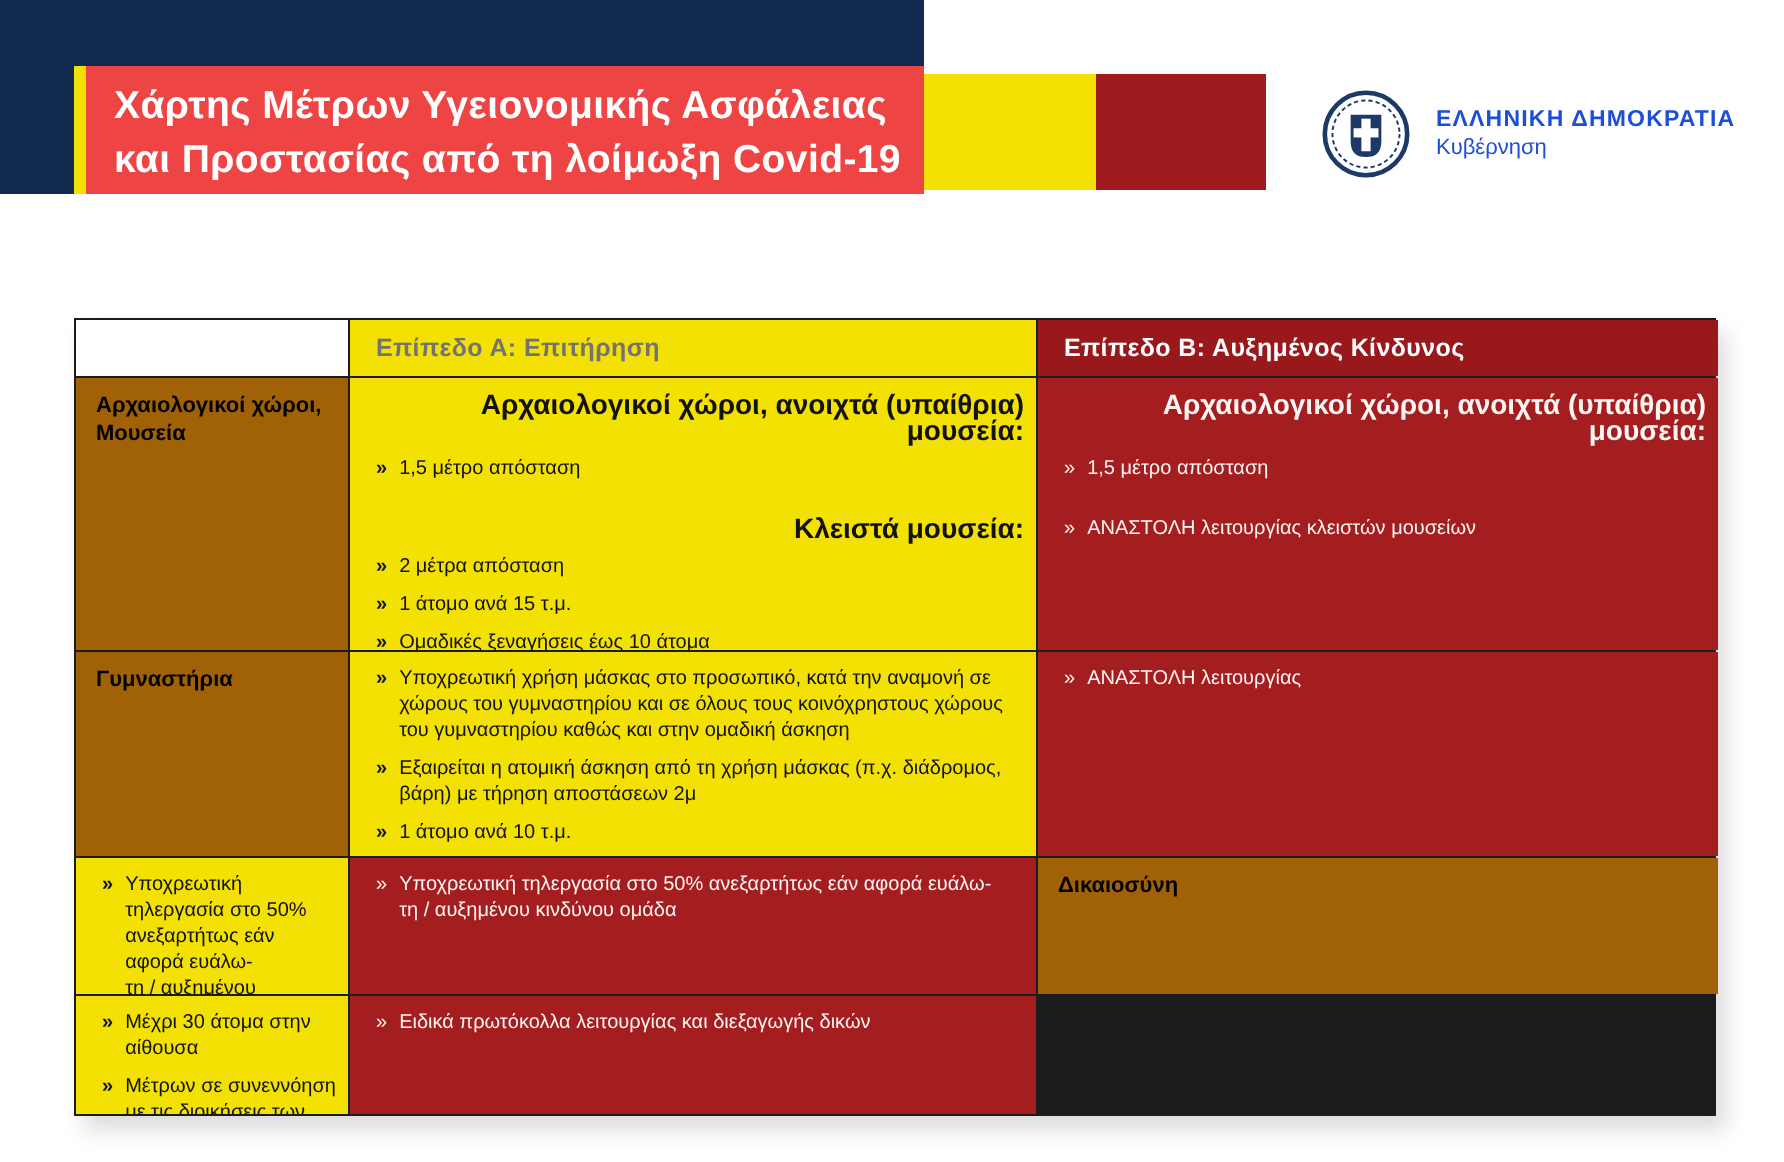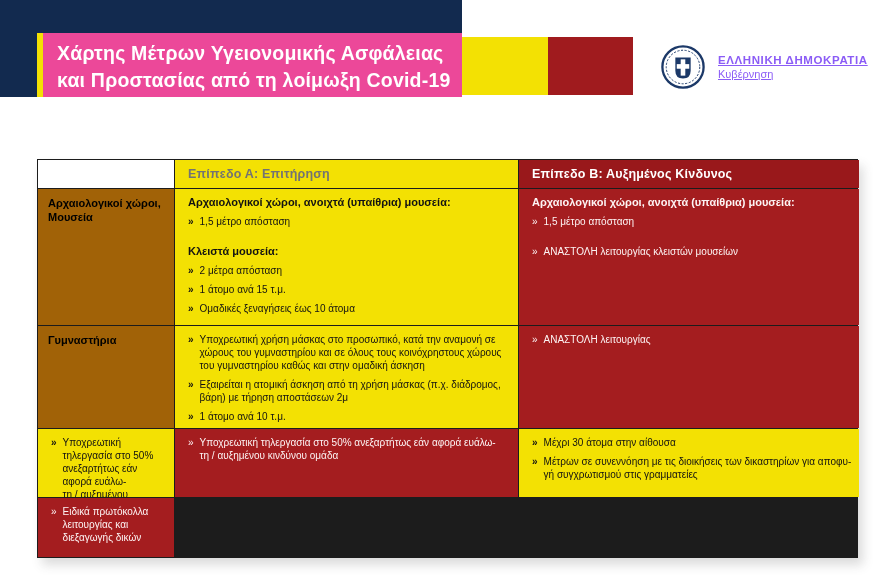--- a/index.html
+++ b/index.html
@@ -5,34 +5,34 @@
   html,body{margin:0;padding:0;}
   body{
     width:892px;height:581px;background:#ffffff;overflow:hidden;position:relative;
     font-family:"Liberation Sans","DejaVu Sans",sans-serif;
     -webkit-font-smoothing:antialiased;
   }
   .stage{position:absolute;inset:0;width:892px;height:581px;}
 
   
   .navy-band{position:absolute;left:0;top:0;width:462px;height:97px;background:#122A4F;}
-  .title-box{position:absolute;left:43px;top:33px;width:419px;height:64px;background:#ec4899;}
+  .title-box{position:absolute;left:43px;top:33px;width:419px;height:64px;background:#ef4444;}
   .accent-bar{position:absolute;left:37px;top:33px;width:6px;height:64px;background:#F3E103;}
   .banner-title{
     margin:0;padding:7px 0 0 14px;color:#ffffff;font-size:19.5px;line-height:27px;
     font-weight:bold;white-space:pre-line;letter-spacing:0.2px;
   }
   .swatch{position:absolute;top:37px;height:58px;}
   .swatch.a{left:462px;width:86px;background:#F3E103;}
   .swatch.b{left:548px;width:85px;background:#A01B1E;}
 
   
   .gov{position:absolute;left:660px;top:44px;display:flex;align-items:center;}
   .gov-emblem{width:46px;height:46px;flex:0 0 auto;}
-  .gov-text{margin-left:12px;color:#8b5cf6;text-decoration:underline;}
+  .gov-text{margin-left:12px;color:#1d4ed8;}
   .gov-name{font-size:11.5px;font-weight:bold;letter-spacing:0.6px;line-height:14px;}
   .gov-sub{font-size:11px;line-height:14px;}
 
   
   .tbl{
     position:absolute;left:37px;top:159px;width:819px;
     display:grid;grid-template-columns:136px 343px 340px;
     grid-template-rows:28px 136px 102px 68px 59px;
     gap:1px;background:#1C1C1C;border:1px solid #1C1C1C;
     box-shadow:5px 7px 10px rgba(60,60,60,0.18);
@@ -43,21 +43,21 @@
   .c-b{background:#A41D1F;padding:7px 6px 0 13px;color:#FDF4F4;}
   .c-head-empty{background:#ffffff;}
   .c-head-a{background:#F3E103;color:#737373;}
   .c-head-b{background:#99181B;color:#ffffff;}
   .col-head{display:flex;align-items:center;padding-left:13px;font-size:12.5px;font-weight:bold;letter-spacing:0.2px;}
 
   .row-label{font-size:11px;font-weight:bold;line-height:14px;white-space:pre-line;}
 
   .item{margin-bottom:6px;font-size:10px;line-height:13px;}
   .item.gap{margin-top:17px;}
-  .head{font-weight:bold;font-size:11px;}
+  .head{font-weight:bold;font-size:14px;text-align:right;}
   .bullet{display:flex;}
   .bullet .marker{flex:0 0 auto;margin-right:6px;font-weight:bold;}
   .c-b .bullet .marker{font-weight:normal;}
   .bullet .txt{white-space:pre-line;}
 </style>
 </head>
 <body>
 
 <div class="stage">
 
@@ -162,20 +162,23 @@
       </div>
     </div>
     <div class="cell c-b">
       <div class="item bullet">
         <span class="marker">»</span>
         <span class="txt">Υποχρεωτική τηλεργασία στο 50% ανεξαρτήτως εάν αφορά ευάλω-
 τη / αυξημένου κινδύνου ομάδα</span>
       </div>
     </div>
 
+    <div class="cell c-label">
+      <div class="row-label">Δικαιοσύνη</div>
+    </div>
     <div class="cell c-a">
       <div class="item bullet">
         <span class="marker">»</span>
         <span class="txt">Μέχρι 30 άτομα στην αίθουσα</span>
       </div>
       <div class="item bullet">
         <span class="marker">»</span>
         <span class="txt">Μέτρων σε συνεννόηση με τις διοικήσεις των δικαστηρίων για αποφυ-
 γή συγχρωτισμού στις γραμματείες</span>
       </div>

